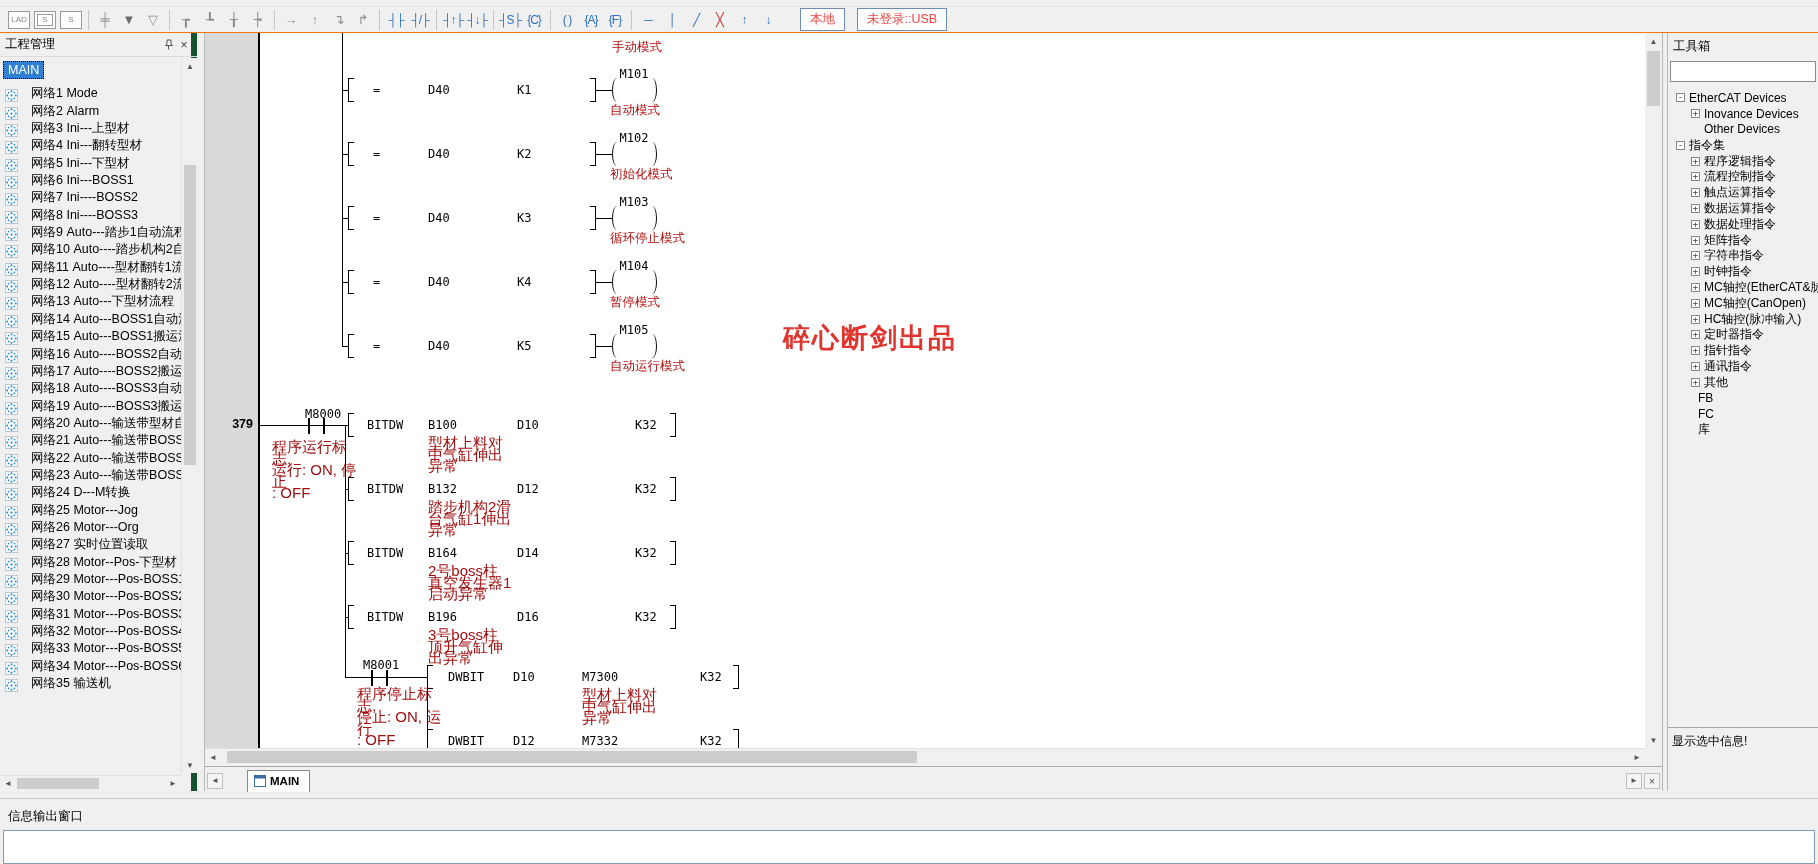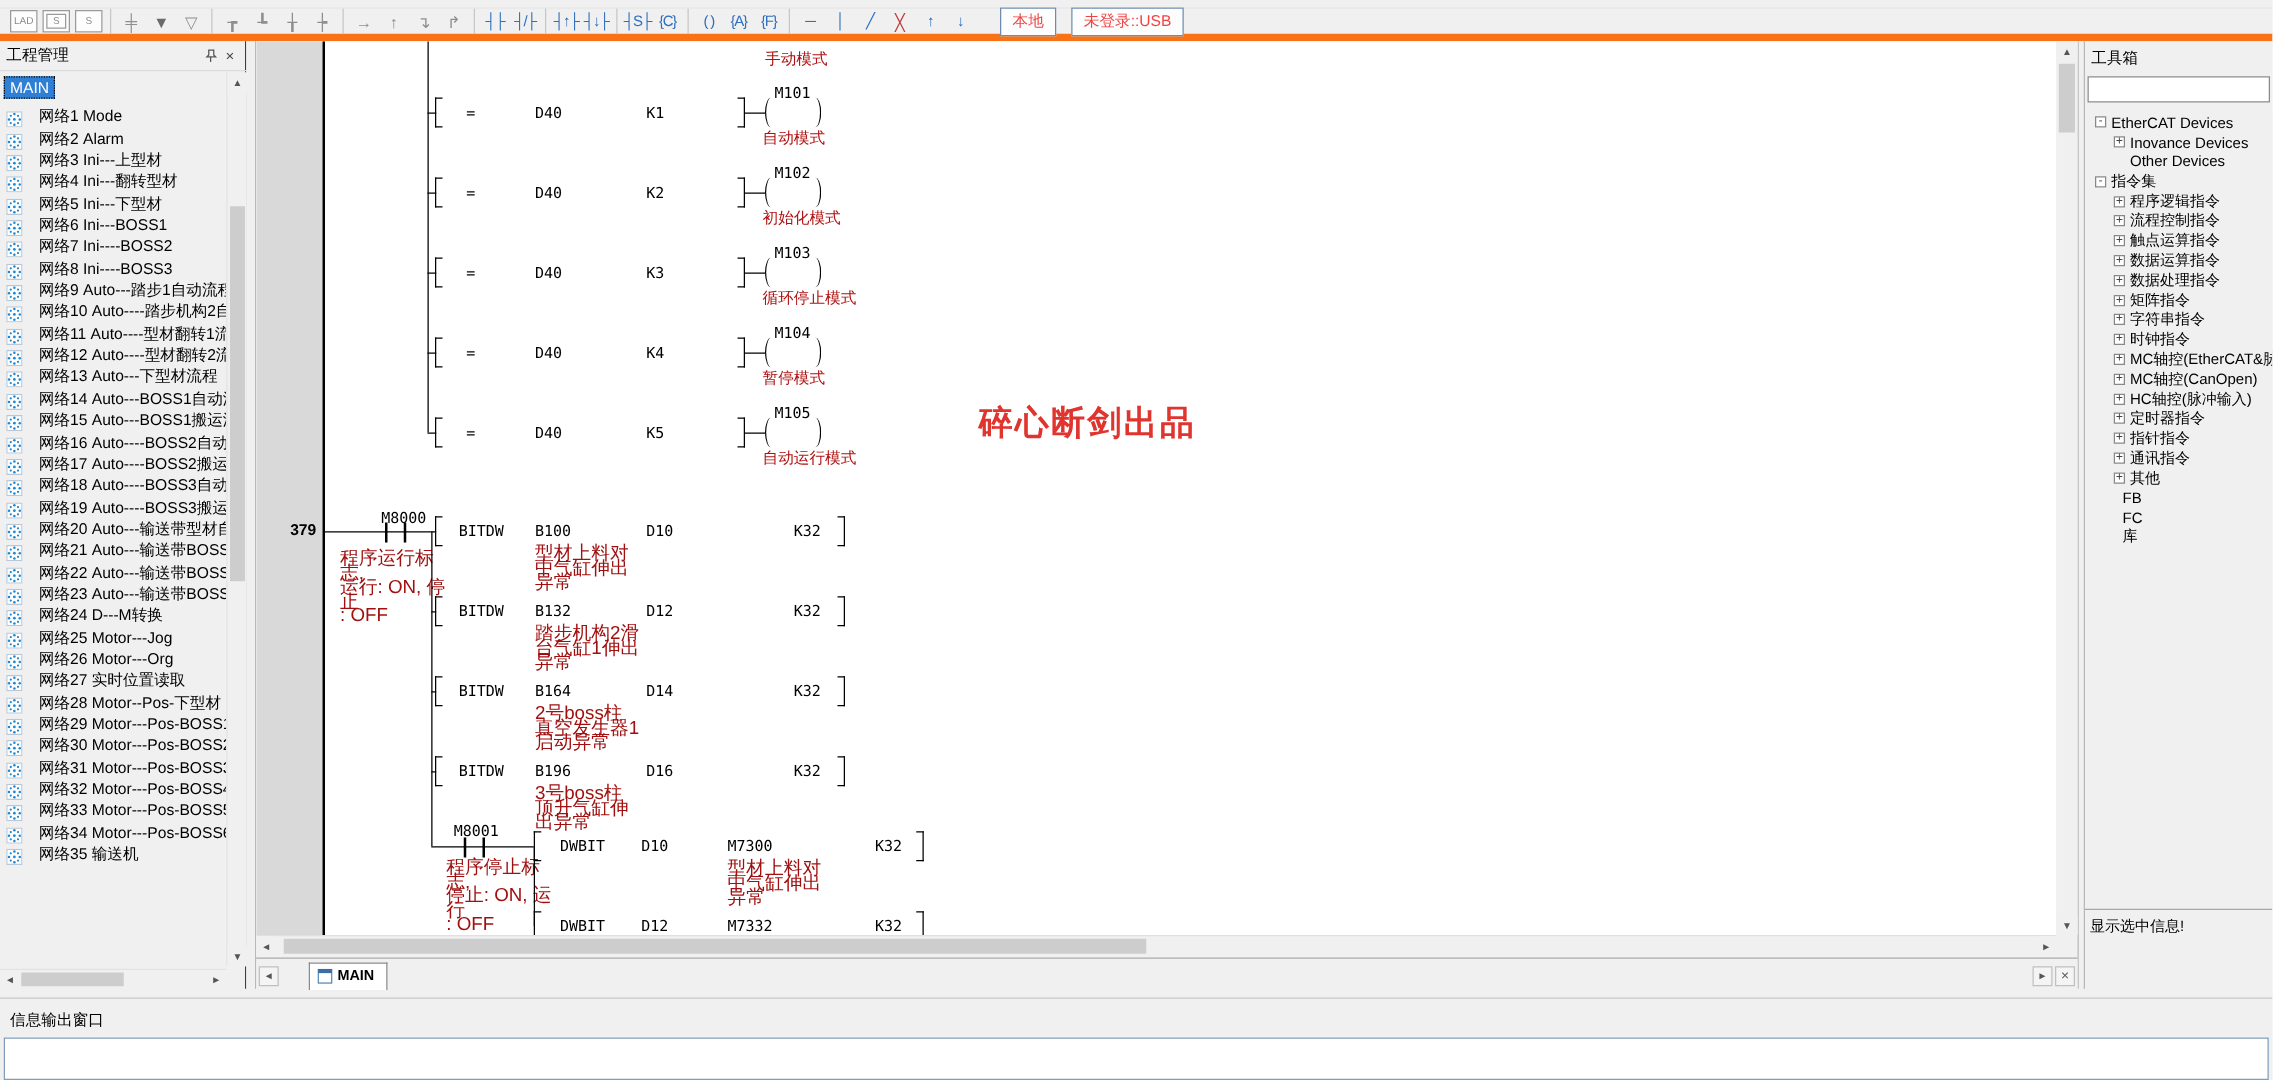--- a/index.html
+++ b/index.html
@@ -2,33 +2,33 @@
 <html><head>
 <meta charset="utf-8">
 <style>
   * { margin:0; padding:0; box-sizing:border-box; }
   html,body { width:1818px; height:864px; overflow:hidden; }
   body { position:relative; background:#f0f0f0; font-family:"Liberation Sans","DejaVu Sans",sans-serif; color:#000; font-size:12px; }
   .abs { position:absolute; }
 
   
   #menustrip { left:0; top:0; width:1818px; height:7px; background:#f0f0f0; border-bottom:1px solid #e3e3e3; }
-  #toolbar { left:0; top:7px; width:1818px; height:26px; display:flex; align-items:center; padding-left:6px; border-bottom:6px solid #f97316; background:#f0f0f0; }
+  #toolbar { left:0; top:7px; width:1818px; height:26px; display:flex; align-items:center; padding-left:6px; border-bottom:1px solid #f97316; background:#f0f0f0; }
   .tbtn { display:inline-flex; align-items:center; justify-content:center; width:24px; height:22px; font-size:13px; line-height:1; cursor:default; white-space:nowrap; }
   .tbtn.boxed, .tbtn.boxed2 { font-size:8px; border:1px solid #9a9a9a; width:22px; height:18px; margin:0 2px; color:#8a8a8a; background:#fdfdfd; }
   .tbtn.boxed2 { outline:1px solid #9a9a9a; outline-offset:-4px; }
   .tbtn.gray { color:#8f8f8f; }
   .tbtn.darkgray { color:#6a6a6a; }
   .tbtn.blue { color:#2e6fc0; font-size:12px; letter-spacing:-1px; }
   .tbtn.red { color:#c23b3b; }
   .tb-push { width:14px; }
   .tb-button { border:1px solid #6f8cb0; background:#fdfdfd; color:#ef4444; font-size:12.5px; padding:2px 9px; margin:0 6px; font-family:"Liberation Sans",sans-serif; }
 
   
-  #leftpanel { left:0; top:33px; width:197px; height:758px; background:#f0f0f0; border-right:1px solid #14532d; }
+  #leftpanel { left:0; top:33px; width:197px; height:758px; background:#f0f0f0; border-right:6px solid #14532d; }
   #lp-header { position:absolute; left:0; top:0; width:197px; height:24px; display:flex; align-items:center; padding:0 5px; border-bottom:1px solid #dcdcdc; }
   #lp-title { font-size:12.5px; }
   #lp-header .sp { flex:1; }
   .hdr-ic { width:16px; height:16px; display:flex; align-items:center; justify-content:center; color:#444; font-size:12px; }
   #lp-main { position:absolute; left:3px; top:28px; height:18px; padding:1px 4px; background:#2f80d4; color:#fff; font-size:12.5px; border:1px dotted #000; }
   #lp-list { position:absolute; left:0; top:52px; width:181px; height:640px; overflow:hidden; }
   .net-item { height:17.35px; display:flex; align-items:flex-end; padding-left:5px; white-space:nowrap; overflow:hidden; font-size:12.5px; }
   .net-item svg { flex:0 0 13px; margin-right:13px; }
   
   .sb { background:#f0f0f0; }

